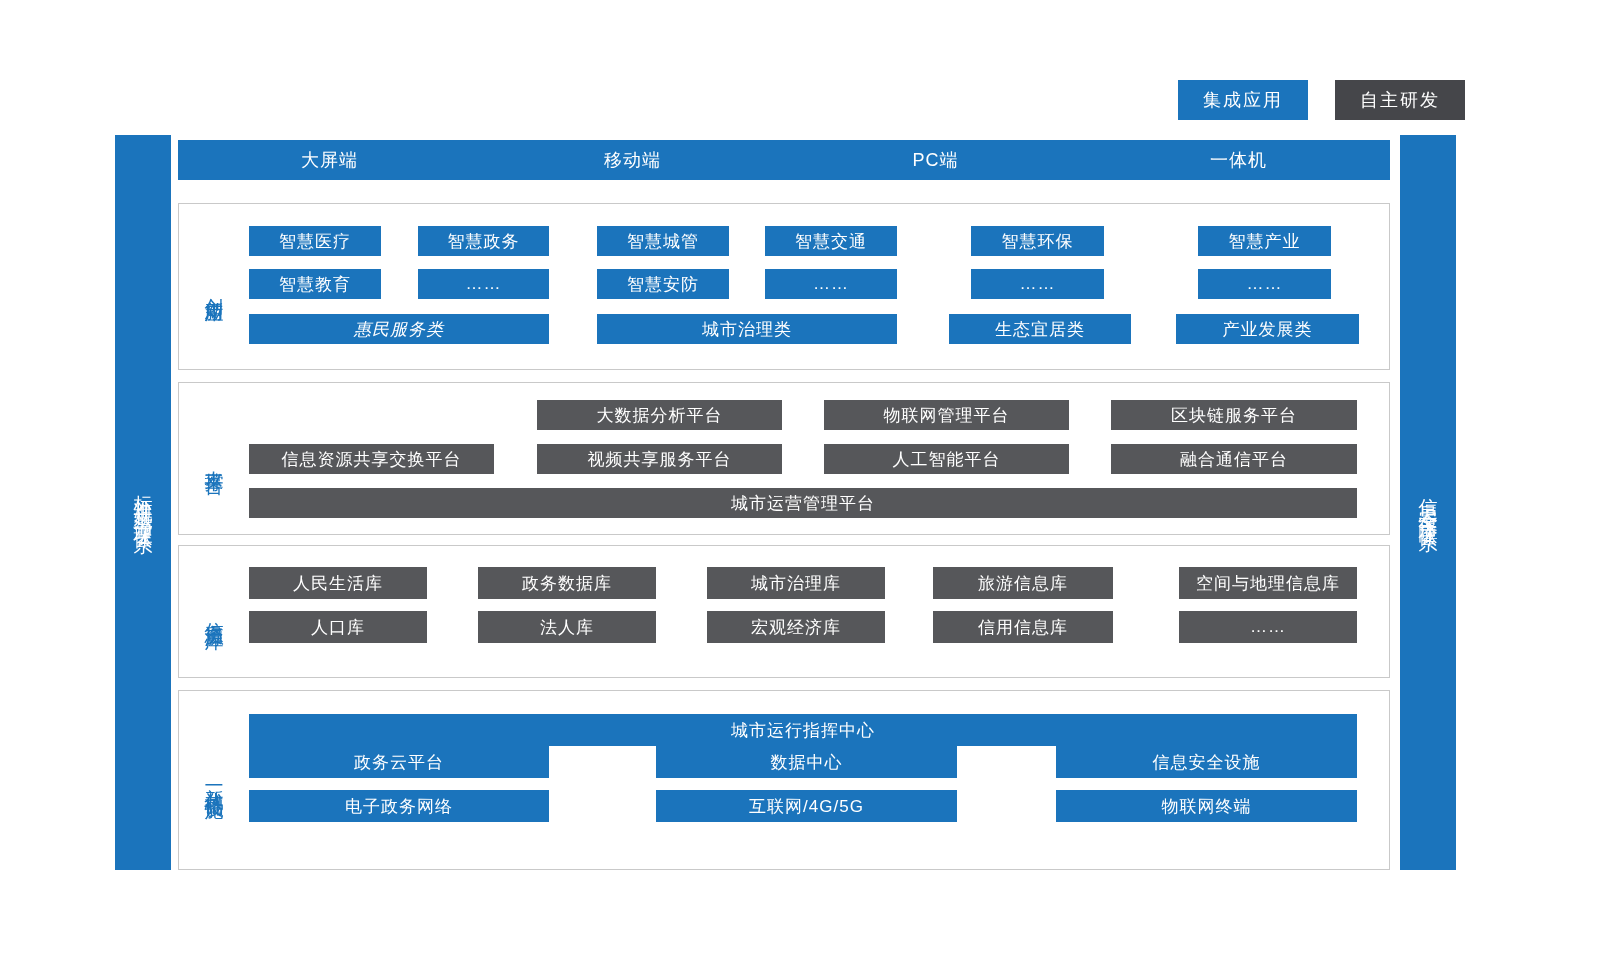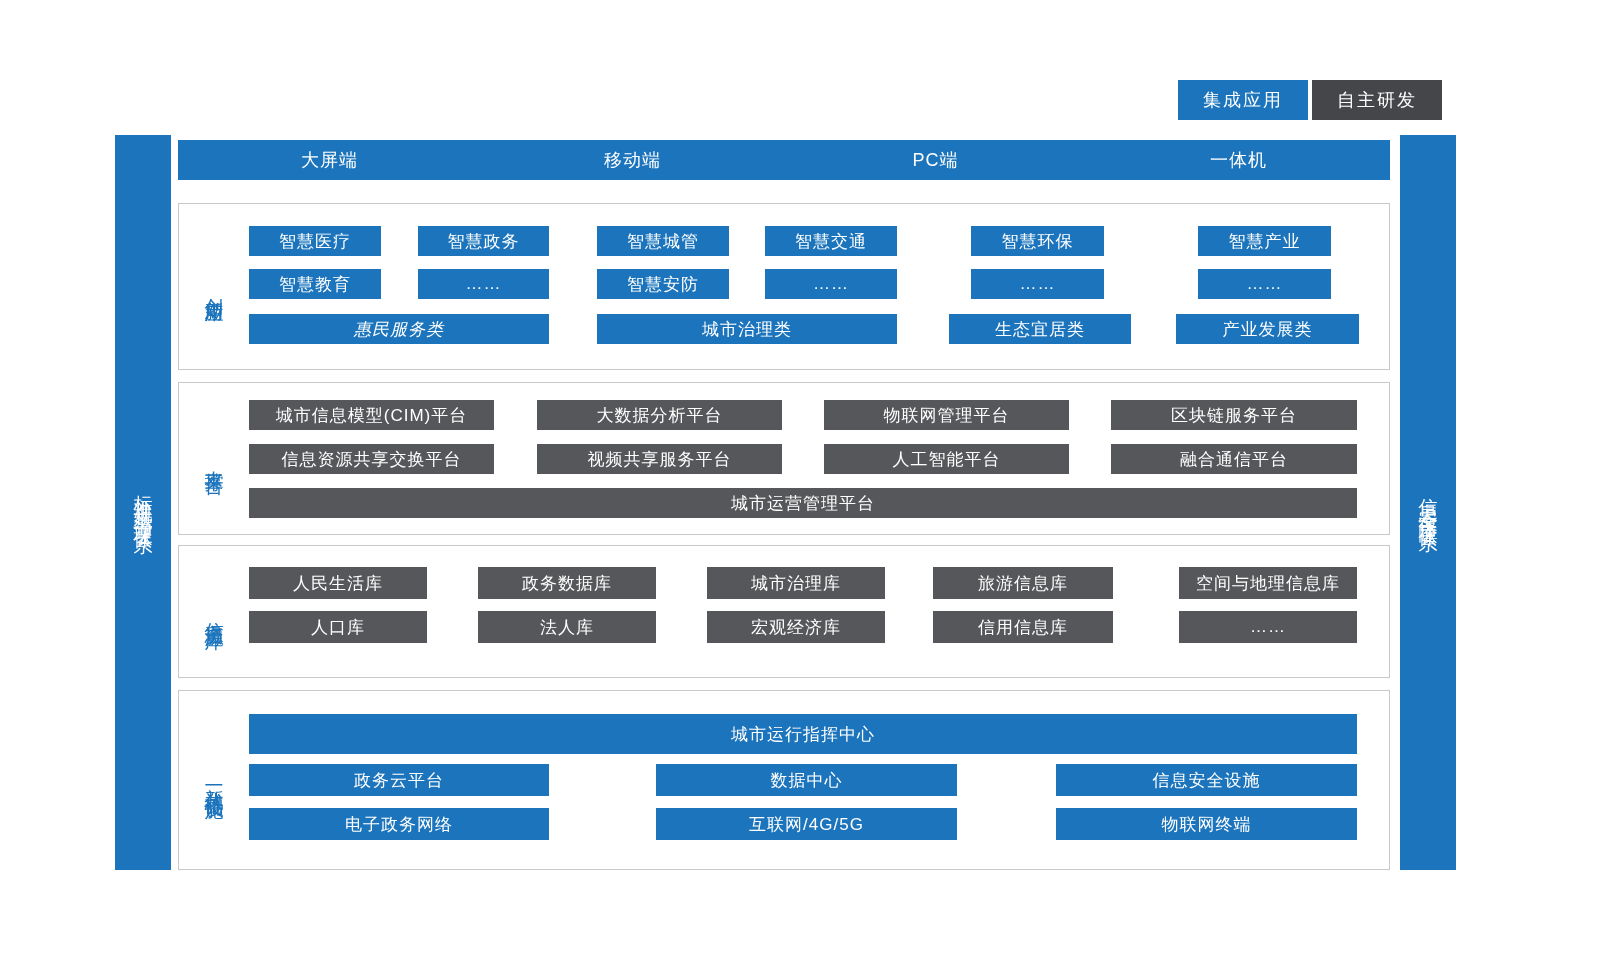--- a/index.html
+++ b/index.html
@@ -1,21 +1,21 @@
 <!DOCTYPE html>
 <html style="--blue: #1b74bc; --dark: #56575a; --legend-dark: #45464a; --border: #c9c9c9;"><head>
 <meta charset="utf-8">
 <style>
   * { margin:0; padding:0; box-sizing:border-box; }
   html,body { width:1600px; height:965px; background:#ffffff;
     font-family:"Liberation Sans", sans-serif; }
   .canvas { position:relative; width:1600px; height:965px; background:#fff; overflow:hidden; }
 
   
-  .legend { position:absolute; left:1178px; top:80px; display:flex; gap:4px; }
+  .legend { position:absolute; left:1178px; top:80px; display:flex; gap:27px; }
   .legend-item { width:130px; height:40px; display:flex; align-items:center; justify-content:center;
     color:#fff; font-size:18px; letter-spacing:2px; }
   .legend-item.blue { background:var(--blue); }
   .legend-item.dark { background:var(--legend-dark);text-align:center; }
 
   
   .rail { position:absolute; top:135px; width:56px; height:735px; background:var(--blue);
     color:#fff; font-size:19px; letter-spacing:5px;
     display:flex; align-items:center; justify-content:center;
     writing-mode:vertical-rl; text-orientation:upright; }
@@ -84,21 +84,20 @@
               <div class="box blue" style="left: 31.41%; width: 27.08%;">城市治理类</div>
               <div class="box blue" style="left: 63.18%; width: 16.43%;">生态宜居类</div>
               <div class="box blue" style="left: 83.66%; width: 16.52%;">产业发展类</div>
             </div>
           </div>
         </section>
         <section class="layer" style="margin-top: 12px; height: 153px;">
           <div class="layer-label">支撑平台</div>
           <div class="layer-content" style="padding-top: 17px;">
             <div class="row" style="height: 30px; margin-bottom: 14px;">
-              <div class="box dark" style="left: 0%; width: 22.11%;">城市信息模型(CIM)平台</div>
               <div class="box dark" style="left: 25.99%; width: 22.11%;">大数据分析平台</div>
               <div class="box dark" style="left: 51.9%; width: 22.11%;">物联网管理平台</div>
               <div class="box dark" style="left: 77.8%; width: 22.2%;">区块链服务平台</div>
             </div>
             <div class="row" style="height: 30px; margin-bottom: 14px;">
               <div class="box dark" style="left: 0%; width: 22.11%;">信息资源共享交换平台</div>
               <div class="box dark" style="left: 25.99%; width: 22.11%;">视频共享服务平台</div>
               <div class="box dark" style="left: 51.9%; width: 22.11%;">人工智能平台</div>
               <div class="box dark" style="left: 77.8%; width: 22.2%;">融合通信平台</div>
             </div>
@@ -122,21 +121,21 @@
               <div class="box dark" style="left: 20.67%; width: 16.06%;">法人库</div>
               <div class="box dark" style="left: 41.34%; width: 16.06%;">宏观经济库</div>
               <div class="box dark" style="left: 61.73%; width: 16.25%;">信用信息库</div>
               <div class="box dark" style="left: 83.94%; width: 16.06%;">……</div>
             </div>
           </div>
         </section>
         <section class="layer" style="margin-top: 12px; height: 180px;">
           <div class="layer-label">新一代基础设施</div>
           <div class="layer-content" style="padding-top: 23px;">
-            <div class="row" style="height: 40px; margin-bottom: 10px;">
+            <div class="row" style="height: 32px; ">
               <div class="box blue" style="left: 0%; width: 100%;">城市运行指挥中心</div>
             </div>
             <div class="row" style="height: 32px; margin-bottom: 12px;">
               <div class="box blue" style="left: 0%; width: 27.08%;">政务云平台</div>
               <div class="box blue" style="left: 36.73%; width: 27.17%;">数据中心</div>
               <div class="box blue" style="left: 72.83%; width: 27.17%;">信息安全设施</div>
             </div>
             <div class="row" style="height: 32px; margin-bottom: 0px;">
               <div class="box blue" style="left: 0%; width: 27.08%;">电子政务网络</div>
               <div class="box blue" style="left: 36.73%; width: 27.17%;">互联网/4G/5G</div>

